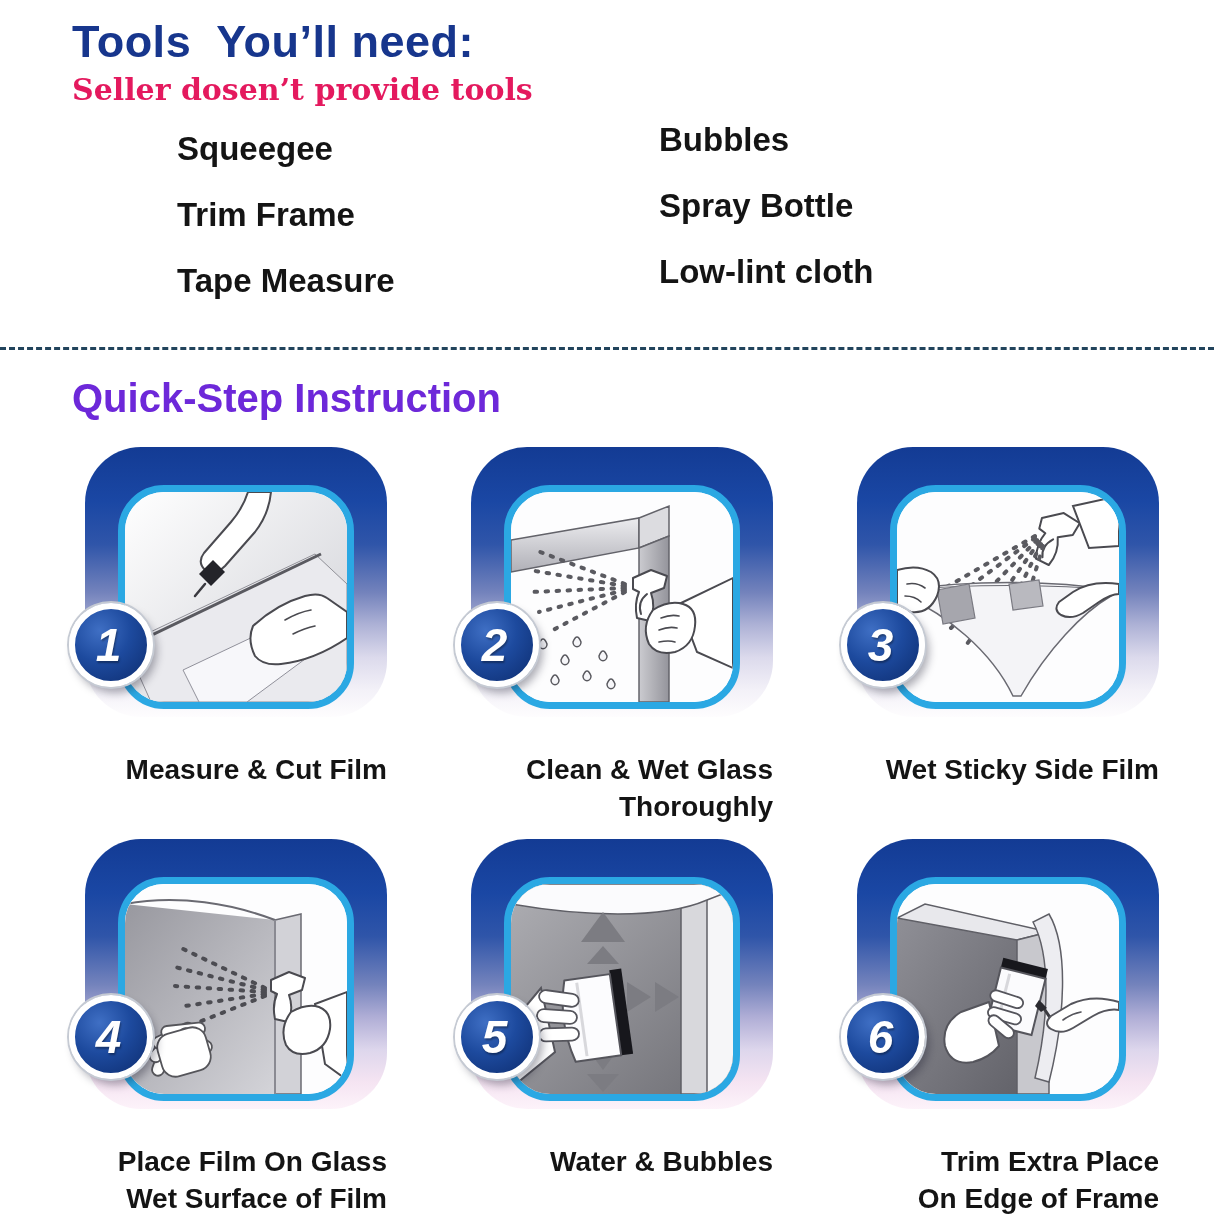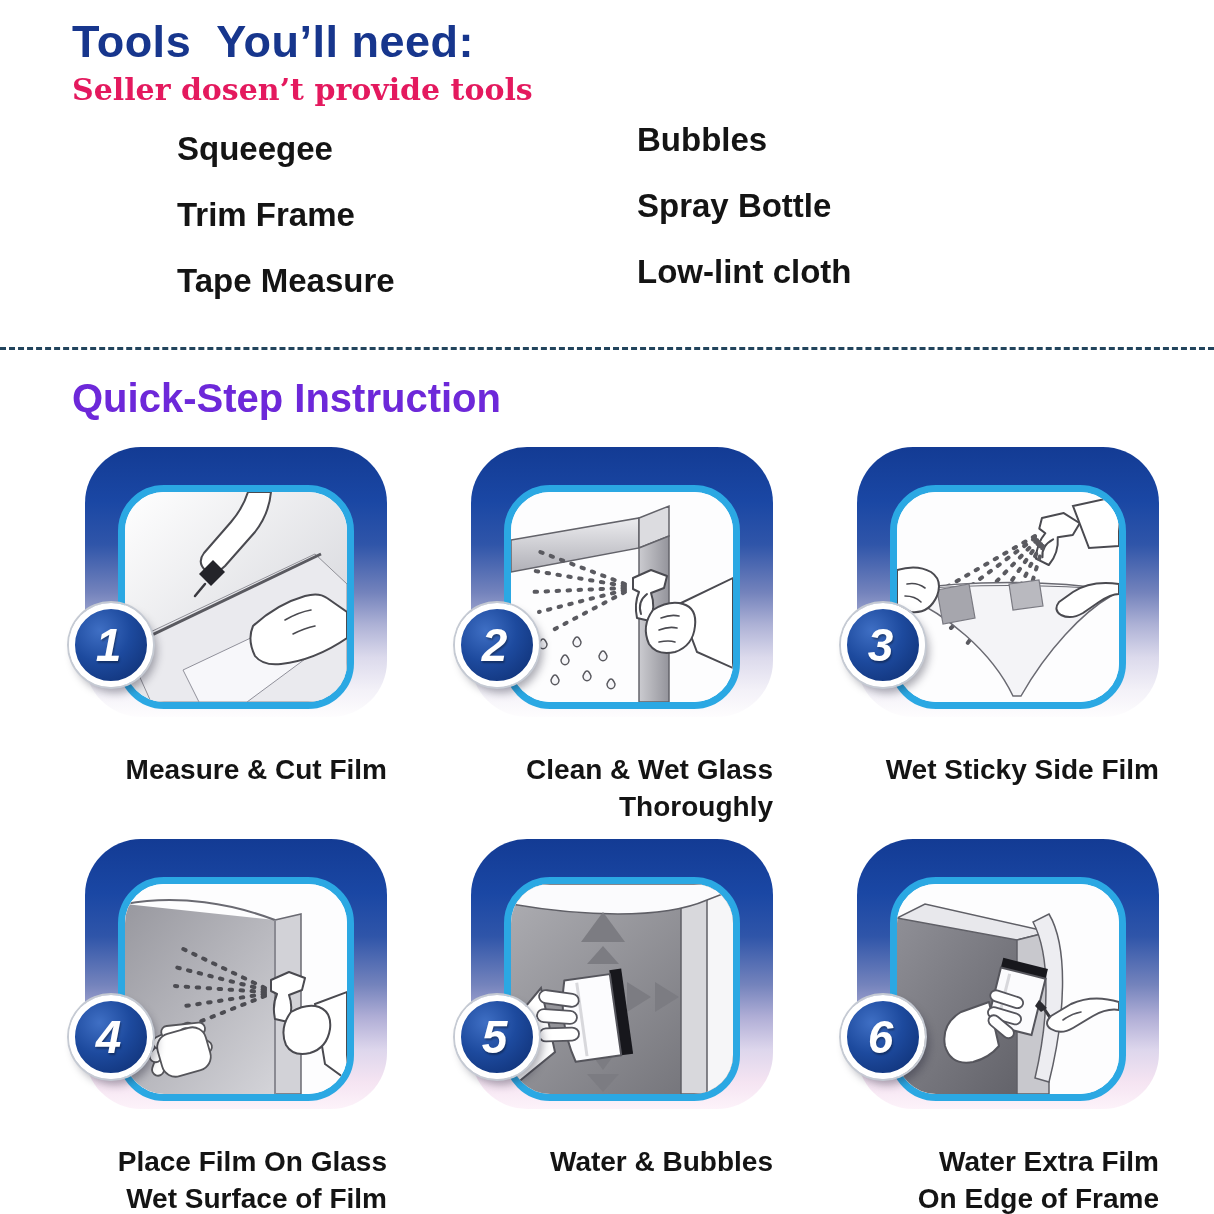--- a/index.html
+++ b/index.html
@@ -2,21 +2,21 @@
 <html><head>
 <meta charset="utf-8">
 <style>
   html,body{margin:0;padding:0;}
   .page{width:1214px;height:1214px;background:#ffffff;font-family:"Liberation Sans",sans-serif;position:relative;overflow:hidden;border-radius:31px;}
 
   
   .tools-header{padding:16px 0 0 72px;}
   .title{font-size:45px;font-weight:bold;color:#17368d;margin:0;white-space:pre-wrap;letter-spacing:0.5px;}
   .subtitle{font-family:"DejaVu Serif",serif;font-size:30px;font-weight:bold;color:#e4195e;margin:4px 0 8px 0;}
-  .tools-grid{display:grid;grid-template-columns:460px auto;margin:24px 0 0 105px;}
+  .tools-grid{display:grid;grid-template-columns:460px auto;margin:24px 0 0 105px;gap:22px;}
   .tool-col{list-style:none;margin:0;padding:0;font-size:33px;font-weight:bold;color:#141414;}
   .tool-col li{margin-bottom:31px;line-height:35px;}
   .tool-col.right{position:relative;top:-9px;}
 
   
   .divider{border:none;border-top:3px dashed #22445c;margin:18px 0 0 0;width:100%;}
 
   
   .steps-title{font-size:40px;font-weight:bold;color:#6d28d9;margin:26px 0 0 72px;}
   .steps-grid{display:grid;grid-template-columns:repeat(3,302px);column-gap:84px;row-gap:14px;margin:26px 0 0 85px;}
@@ -294,20 +294,20 @@
               <polygon points="142,116 150,124 144,128 138,122" fill="#2a2a30"></polygon>
               <path d="M222,118 q-26,-8 -48,2 l-20,12 q-8,8 0,13 q10,6 22,-1 l20,-12 q14,-8 26,-6 z" fill="#ffffff" stroke="#55555c" stroke-width="2" stroke-linejoin="round"></path>
               <path d="M184,128 q-10,2 -18,8" stroke="#55555c" stroke-width="1.6" fill="none" stroke-linecap="round"></path>
             </svg>
           </div>
           <div class="badge">
             <span>6</span>
           </div>
         </div>
         <figcaption class="caption">
-          <span>Water Extra Film</span>
+          <span>Trim Extra Place</span>
           <span>On Edge of Frame</span>
         </figcaption>
       </figure>
 
     </div>
   </section>
 </div>
 
 </body></html>

